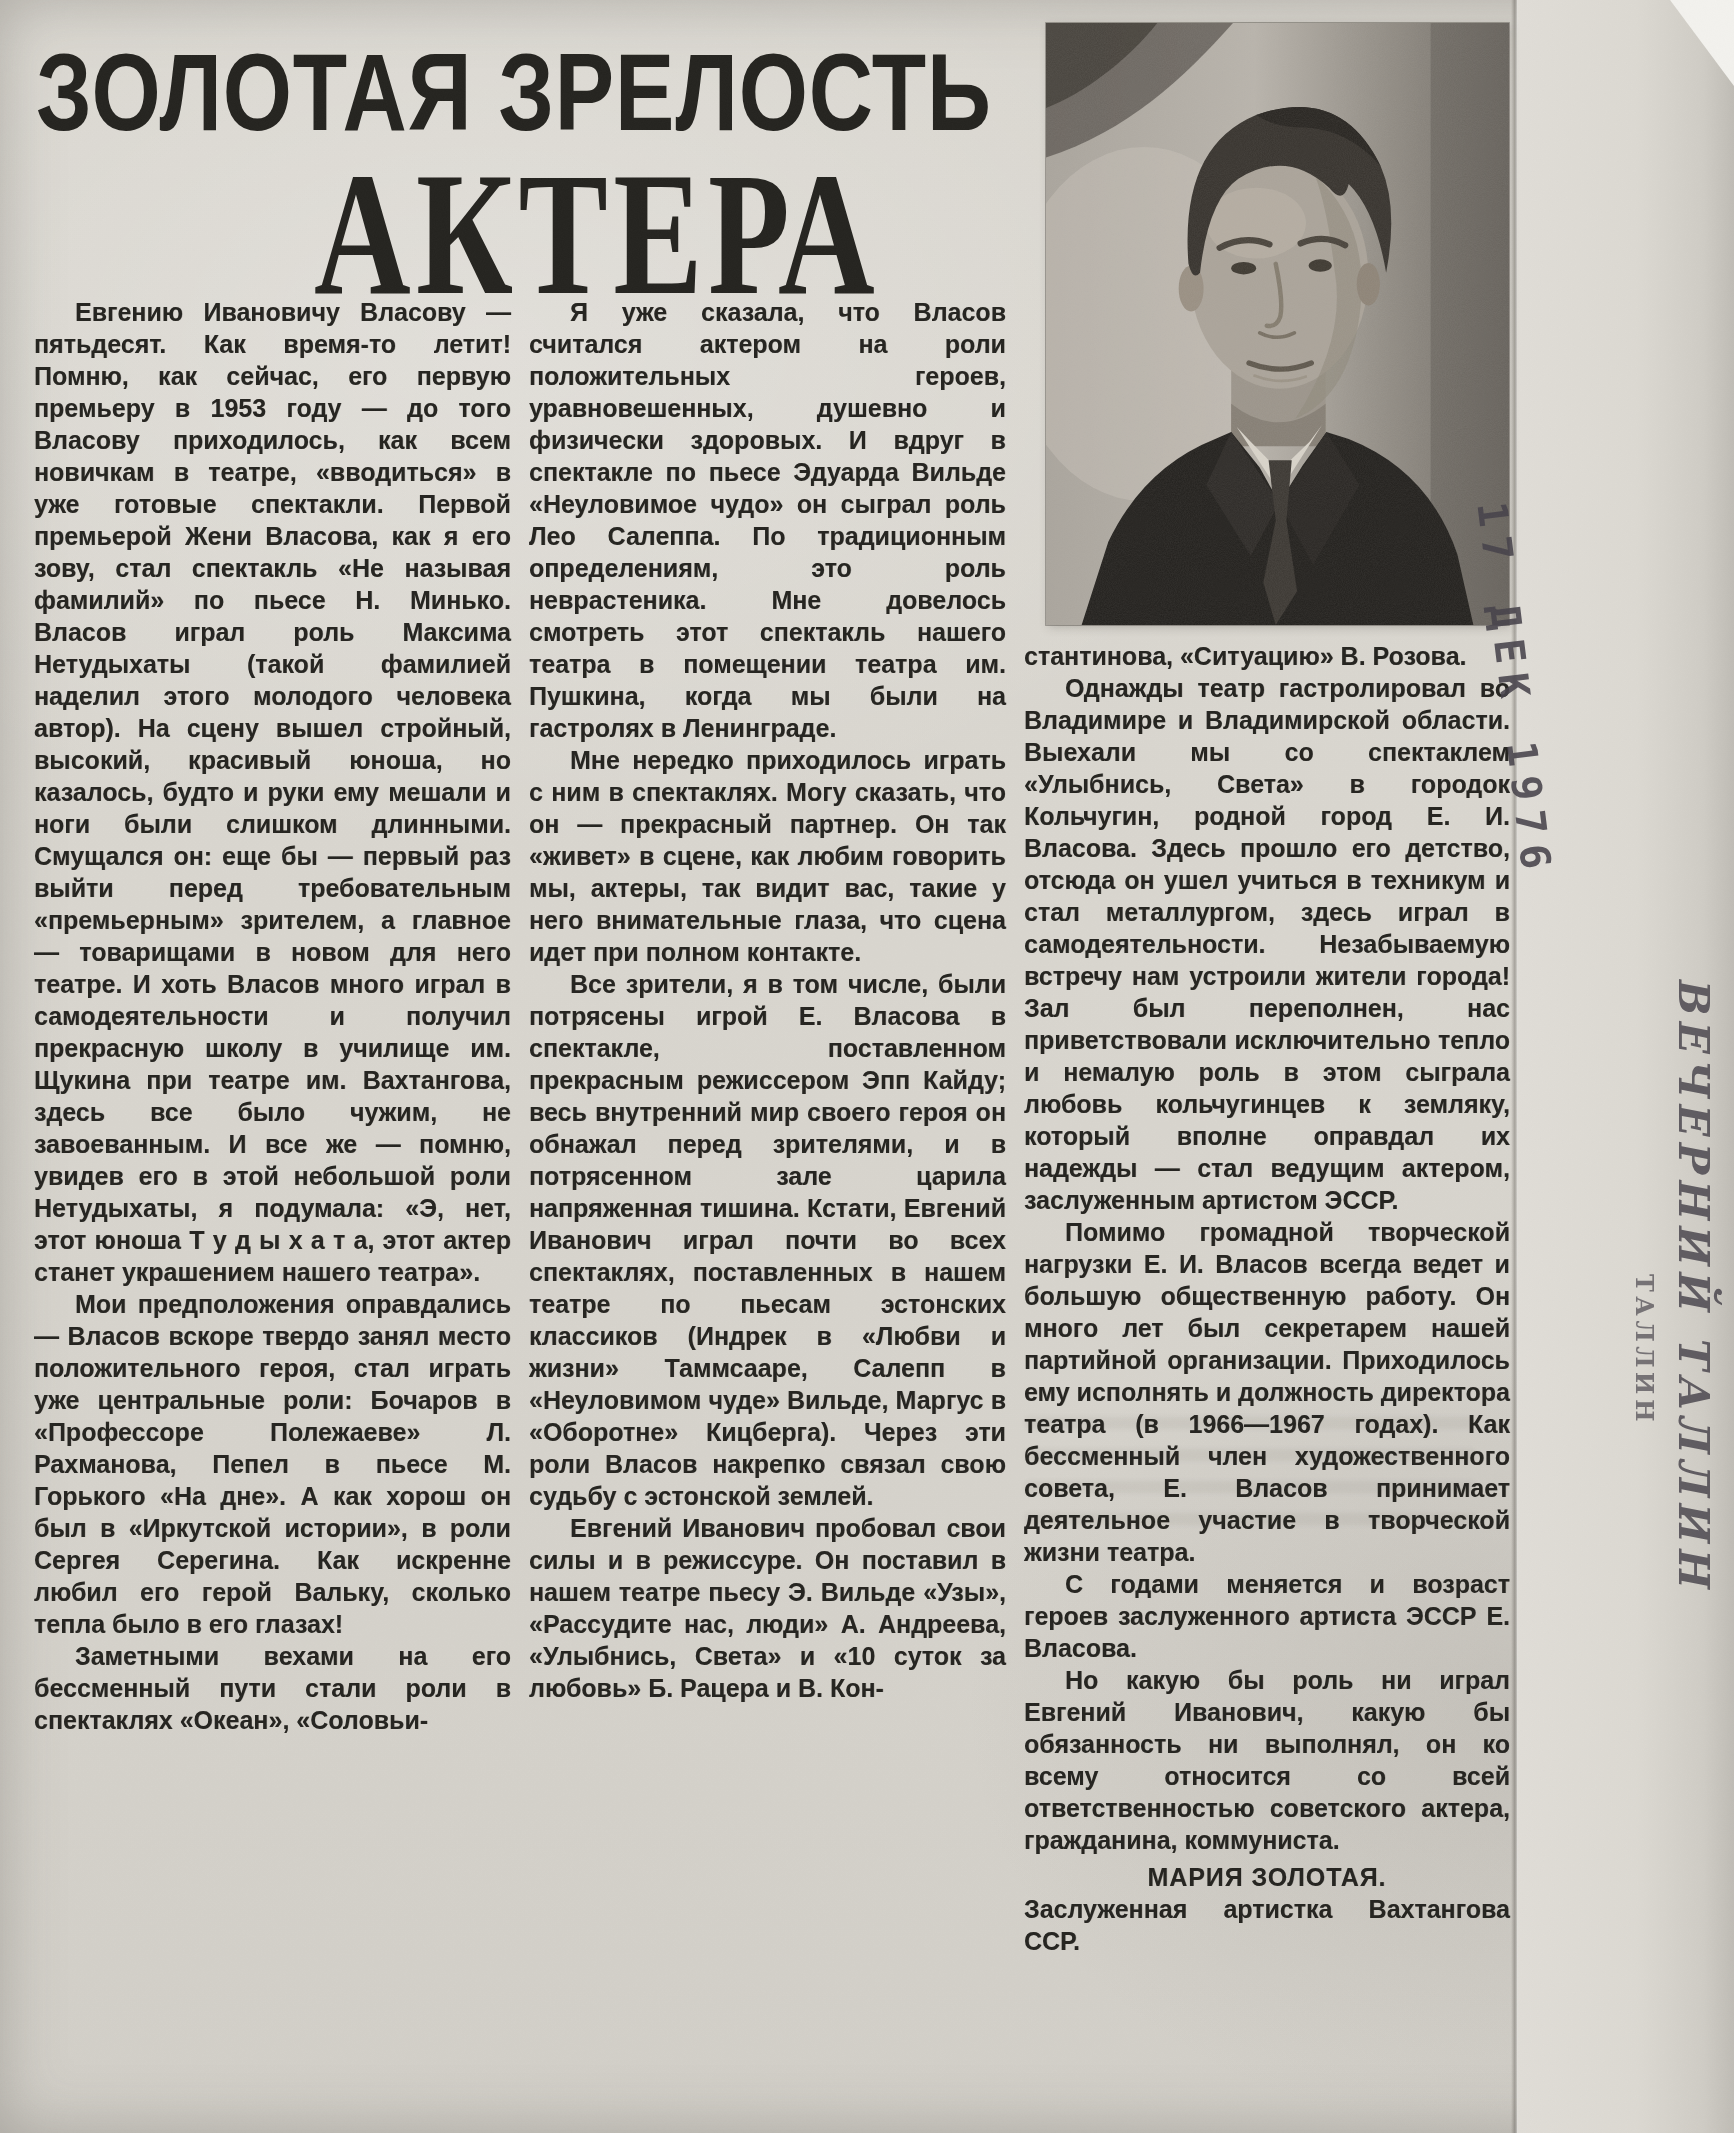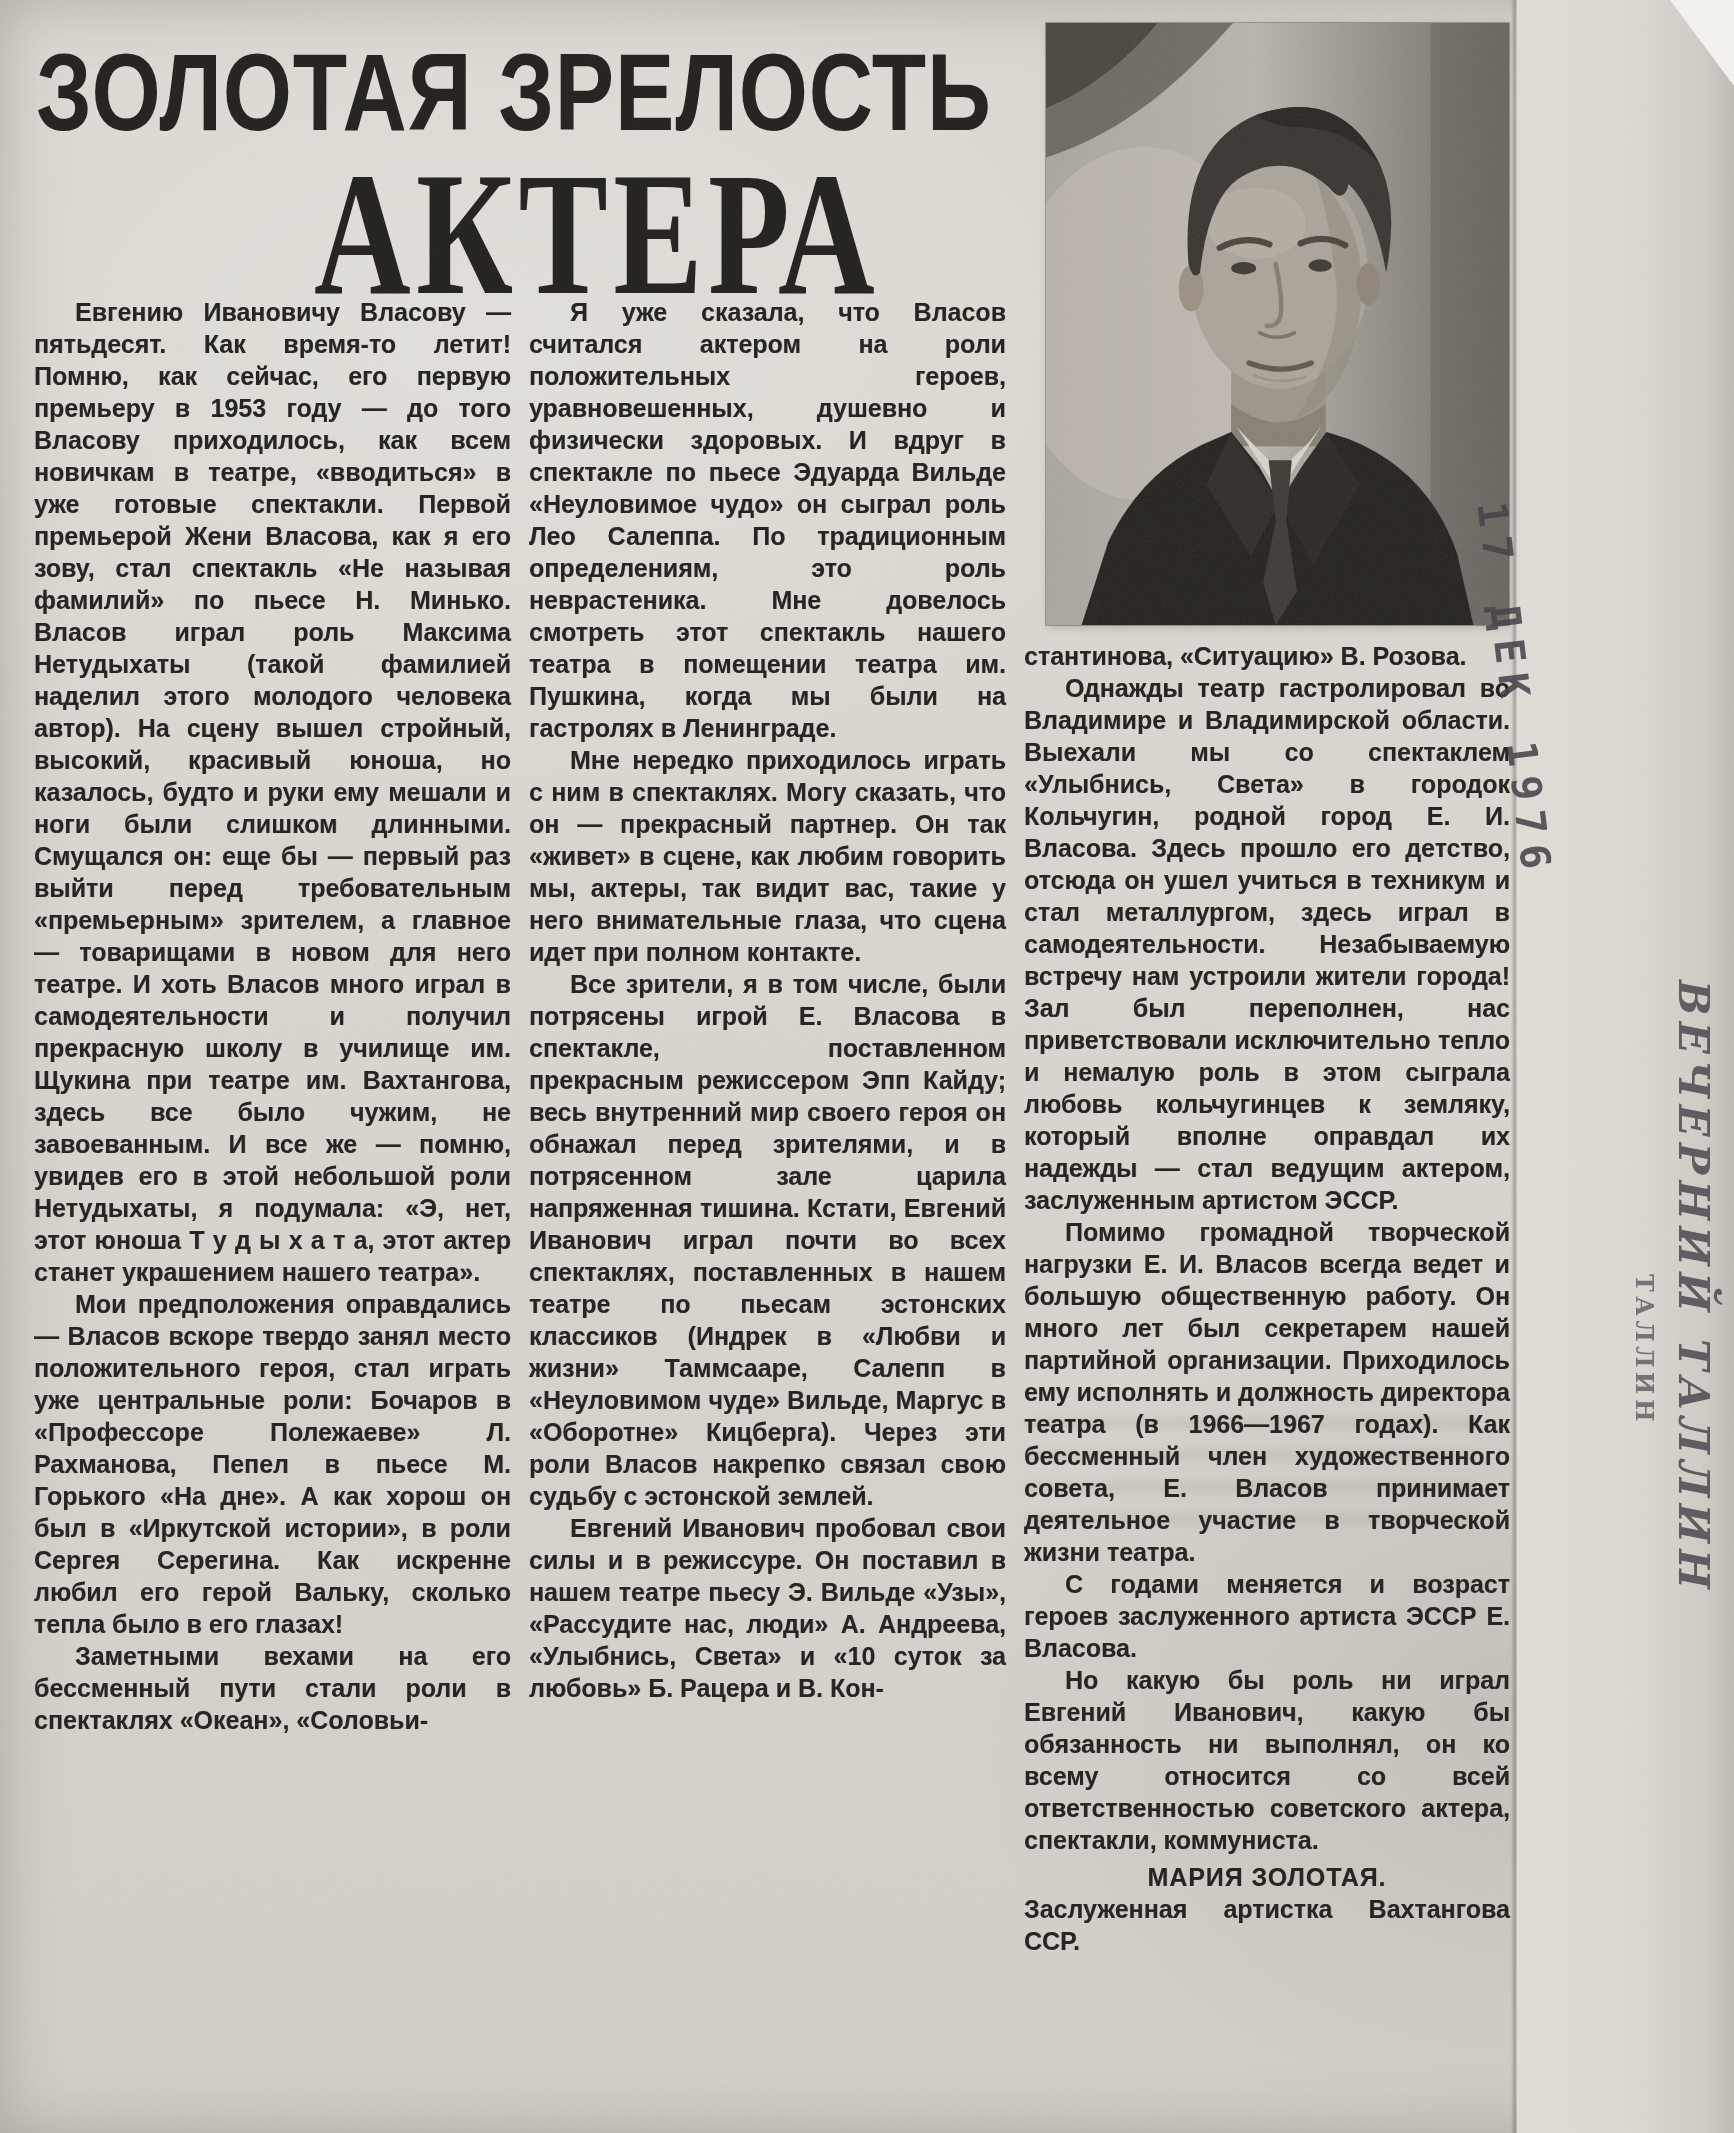--- a/index.html
+++ b/index.html
@@ -182,21 +182,21 @@
         <p>Мне нередко приходилось играть с ним в спектаклях. Могу сказать, что он — прекрасный партнер. Он так «живет» в сцене, как любим говорить мы, актеры, так видит вас, такие у него внимательные глаза, что сцена идет при полном контакте.</p>
         <p>Все зрители, я в том числе, были потрясены игрой Е. Власова в спектакле, поставленном прекрасным режиссером Эпп Кайду; весь внутренний мир своего героя он обнажал перед зрителями, и в потрясенном зале царила напряженная тишина. Кстати, Евгений Иванович играл почти во всех спектаклях, поставленных в нашем театре по пьесам эстонских классиков (Индрек в «Любви и жизни» Таммсааре, Салепп в «Неуловимом чуде» Вильде, Маргус в «Оборотне» Кицберга). Через эти роли Власов накрепко связал свою судьбу с эстонской землей.</p>
         <p>Евгений Иванович пробовал свои силы и в режиссуре. Он поставил в нашем театре пьесу Э. Вильде «Узы», «Рассудите нас, люди» А. Андреева, «Улыбнись, Света» и «10 суток за любовь» Б. Рацера и В. Кон-</p>
       </div>
     <div class="col col3">
       <div>
           <p class="cont">стантинова, «Ситуацию» В. Розова.</p>
           <p>Однажды театр гастролировал во Владимире и Владимирской области. Выехали мы со спектаклем «Улыбнись, Света» в городок Кольчугин, родной город Е. И. Власова. Здесь прошло его детство, отсюда он ушел учиться в техникум и стал металлургом, здесь играл в самодеятельности. Незабываемую встречу нам устроили жители города! Зал был переполнен, нас приветствовали исключительно тепло и немалую роль в этом сыграла любовь кольчугинцев к земляку, который вполне оправдал их надежды — стал ведущим актером, заслуженным артистом ЭССР.</p>
           <p>Помимо громадной творческой нагрузки Е. И. Власов всегда ведет и большую общественную работу. Он много лет был секретарем нашей партийной организации. Приходилось ему исполнять и должность директора театра (в 1966—1967 годах). Как бессменный член художественного совета, Е. Власов принимает деятельное участие в творческой жизни театра.</p>
           <p>С годами меняется и возраст героев заслуженного артиста ЭССР Е. Власова.</p>
-          <p>Но какую бы роль ни играл Евгений Иванович, какую бы обязанность ни выполнял, он ко всему относится со всей ответственностью советского актера, спектакли, коммуниста.</p>
+          <p>Но какую бы роль ни играл Евгений Иванович, какую бы обязанность ни выполнял, он ко всему относится со всей ответственностью советского актера, гражданина, коммуниста.</p>
         </div>
       <p class="sig-name">МАРИЯ ЗОЛОТАЯ.</p>
       <p class="sig-title">Заслуженная артистка Вахтангова ССР.</p>
     </div>
   </div>
 
   <div class="stamp-date">17 ДЕК 1976</div>
   <div class="stamp-paper">ВЕЧЕРНИЙ ТАЛЛИН</div>
   <div class="stamp-city">ТАЛЛИН</div>
 

